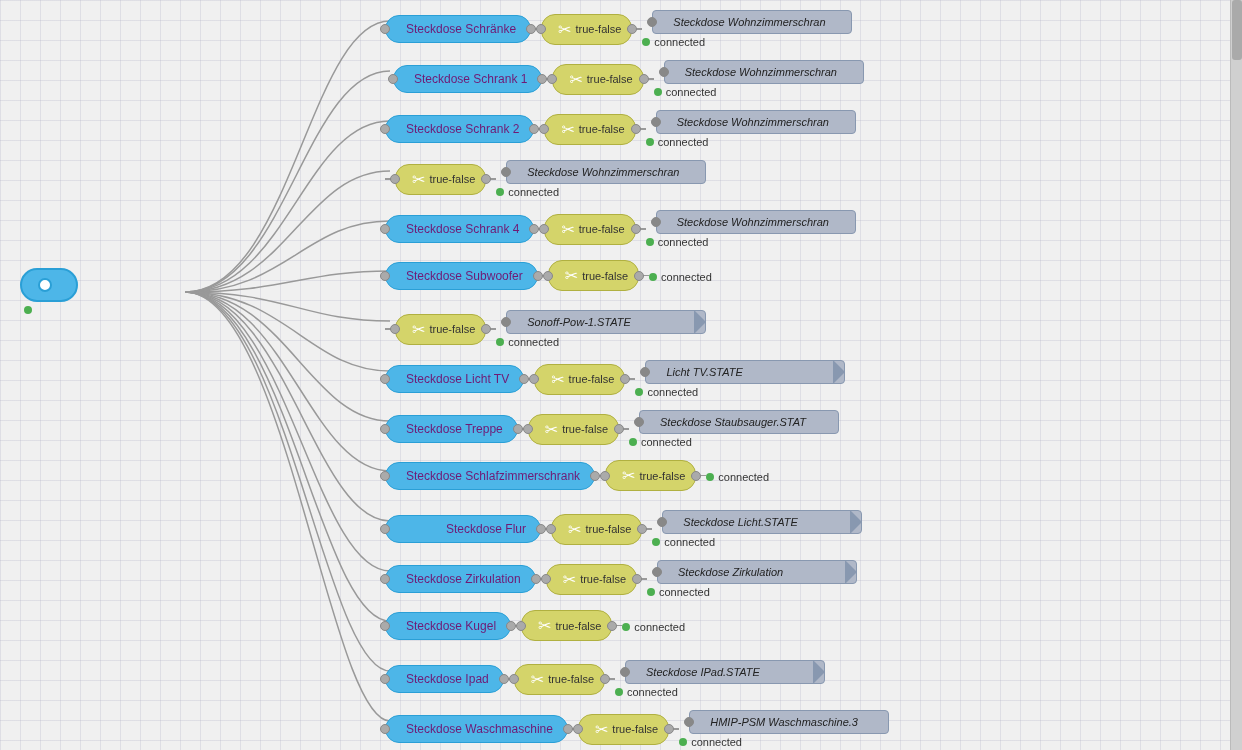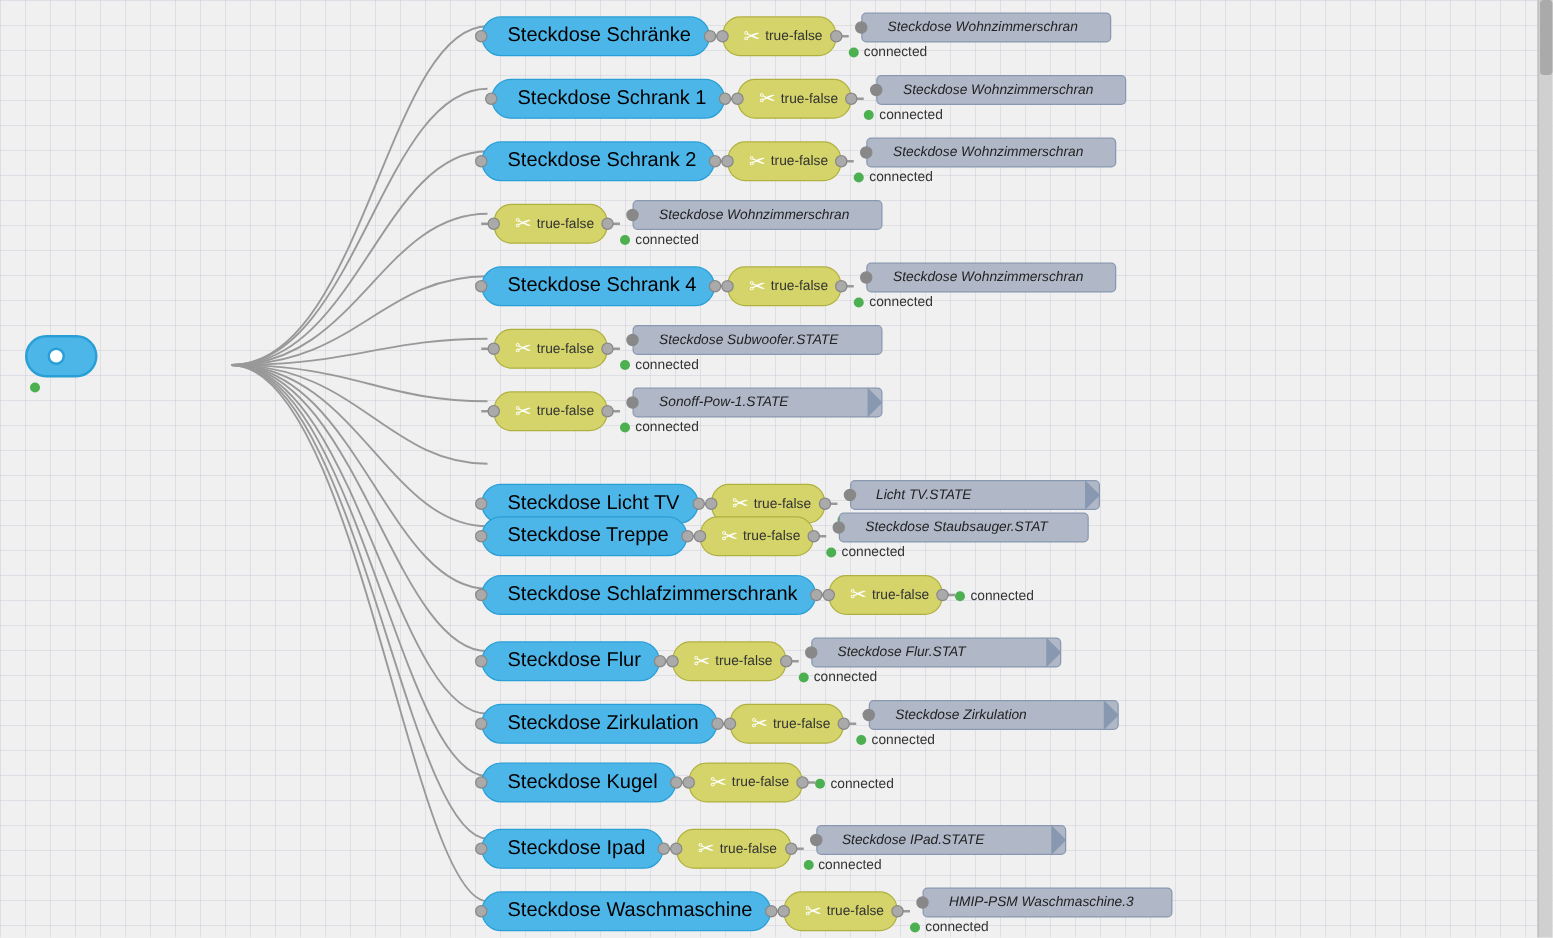--- a/index.html
+++ b/index.html
@@ -92,22 +92,22 @@
       height: 750px;
       pointer-events: none;
     }
 
     
     .blue-node {
       background: #4db6e8;
       border: 1.5px solid #2a9fd6;
       border-radius: 16px;
       padding: 6px 14px;
-      color: #000000;
-      font-size: 16px;
+      color: #701a75;
+      font-size: 12px;
       white-space: nowrap;
       display: flex;
       align-items: flex-start;
       gap: 6px;
       position: relative;
     }
     .node-port-left {
       width: 10px;
       height: 10px;
       border-radius: 50%;
@@ -376,33 +376,34 @@
           </div>
           <div class="connected-row">
             <div class="dot-green"></div>
             <span>connected</span>
           </div>
         </div>
       </div>
     </div>
     <div style="position: absolute; left: 385px; top: 260px;">
       <div style="display: flex; align-items: center; position: relative;">
-        <div class="connector-line"></div>
-        <div class="yellow-node" style="margin-left: 0px;">
-          <div class="node-port-left"></div>
-          <div class="node-port-right"></div>
-          <span style="font-size: 16px; color: rgb(255, 255, 255); padding-left: 6px;">✂</span>
-          <span>true-false</span>
-        </div>
-        <div class="connector-line"></div>
-        <div class="output-group" style="margin-left: 0px;">
-          <div class="gray-node">
-            <div class="node-port-left" style="background: rgb(136, 136, 136);"></div>
-            <span style="padding-left: 10px; font-size: 11px; font-style: italic;">Steckdose Subwoofer.STATE</span>
-          </div>
+        <div class="blue-node">
+          <div class="node-port-left"></div>
+          <div class="node-port-right"></div>
+          <span style="padding-left: 6px;">Steckdose Subwoofer</span>
+        </div>
+        <div class="connector-line"></div>
+        <div class="yellow-node" style="margin-left: 0px;">
+          <div class="node-port-left"></div>
+          <div class="node-port-right"></div>
+          <span style="font-size: 16px; color: rgb(255, 255, 255); padding-left: 6px;">✂</span>
+          <span>true-false</span>
+        </div>
+        <div class="connector-line"></div>
+        <div class="output-group" style="margin-left: 0px;">
           <div class="connected-row">
             <div class="dot-green"></div>
             <span>connected</span>
           </div>
         </div>
       </div>
     </div>
     <div style="position: absolute; left: 385px; top: 310px;">
       <div style="display: flex; align-items: center; position: relative;">
         <div class="connector-line"></div>
@@ -419,21 +420,21 @@
             <span style="padding-left: 10px; font-size: 11px; font-style: italic;">Sonoff-Pow-1.STATE</span>
             <div class="gray-node-arrow"></div>
           </div>
           <div class="connected-row">
             <div class="dot-green"></div>
             <span>connected</span>
           </div>
         </div>
       </div>
     </div>
-    <div style="position: absolute; left: 385px; top: 360px; margin-top: 24px;">
+    <div style="position: absolute; left: 385px; top: 360px;">
       <div style="display: flex; align-items: center; position: relative;">
         <div class="blue-node">
           <div class="node-port-left"></div>
           <div class="node-port-right"></div>
           <span style="padding-left: 6px;">Steckdose Licht TV</span>
         </div>
         <div class="connector-line"></div>
         <div class="yellow-node" style="margin-left: 0px;">
           <div class="node-port-left"></div>
           <div class="node-port-right"></div>
@@ -502,34 +503,34 @@
             <span>connected</span>
           </div>
         </div>
       </div>
     </div>
     <div style="position: absolute; left: 385px; top: 510px;">
       <div style="display: flex; align-items: center; position: relative;">
         <div class="blue-node">
           <div class="node-port-left"></div>
           <div class="node-port-right"></div>
-          <span style="padding-left: 6px;">Steckdose Flur</span>
+          <span style="padding-left: 6px; margin-left: 40px;">Steckdose Flur</span>
         </div>
         <div class="connector-line"></div>
         <div class="yellow-node" style="margin-left: 0px;">
           <div class="node-port-left"></div>
           <div class="node-port-right"></div>
           <span style="font-size: 16px; color: rgb(255, 255, 255); padding-left: 6px;">✂</span>
           <span>true-false</span>
         </div>
         <div class="connector-line"></div>
         <div class="output-group" style="margin-left: 0px;">
           <div class="gray-node" style="padding-right: 18px;">
             <div class="node-port-left" style="background: rgb(136, 136, 136);"></div>
-            <span style="padding-left: 10px; font-size: 11px; font-style: italic;">Steckdose Flur.STAT</span>
+            <span style="padding-left: 10px; font-size: 11px; font-style: italic;">Steckdose Licht.STATE</span>
             <div class="gray-node-arrow"></div>
           </div>
           <div class="connected-row">
             <div class="dot-green"></div>
             <span>connected</span>
           </div>
         </div>
       </div>
     </div>
     <div style="position: absolute; left: 385px; top: 560px;">

